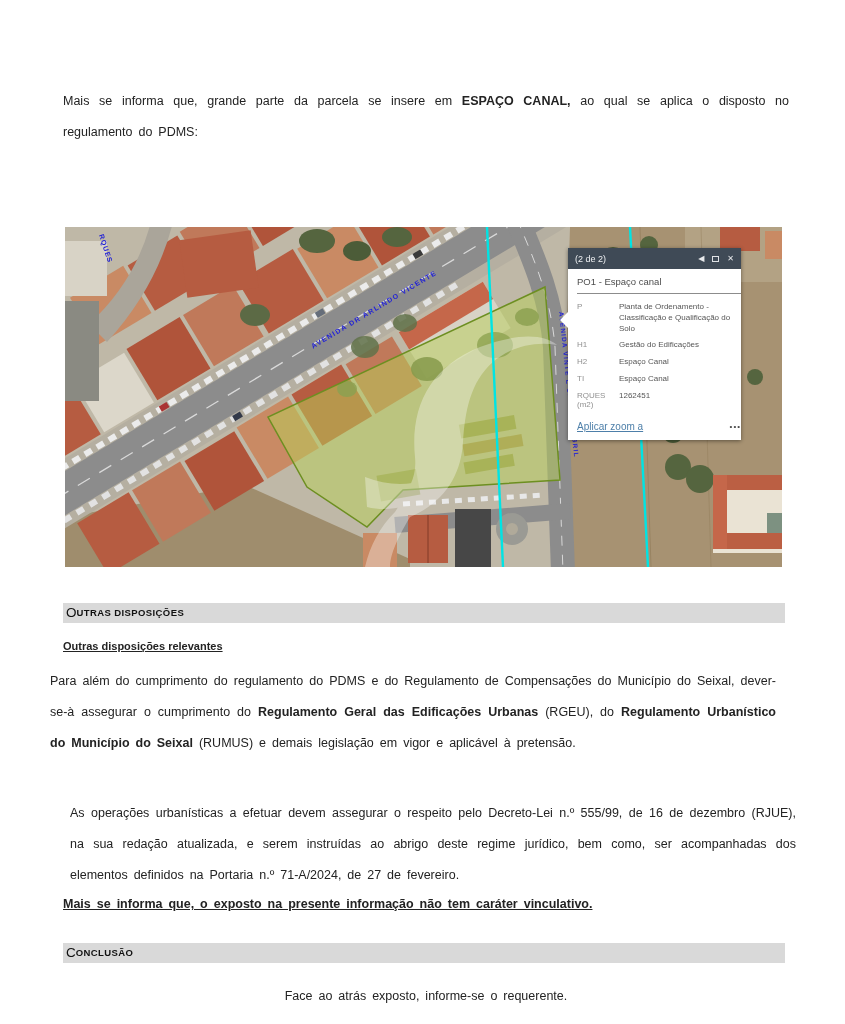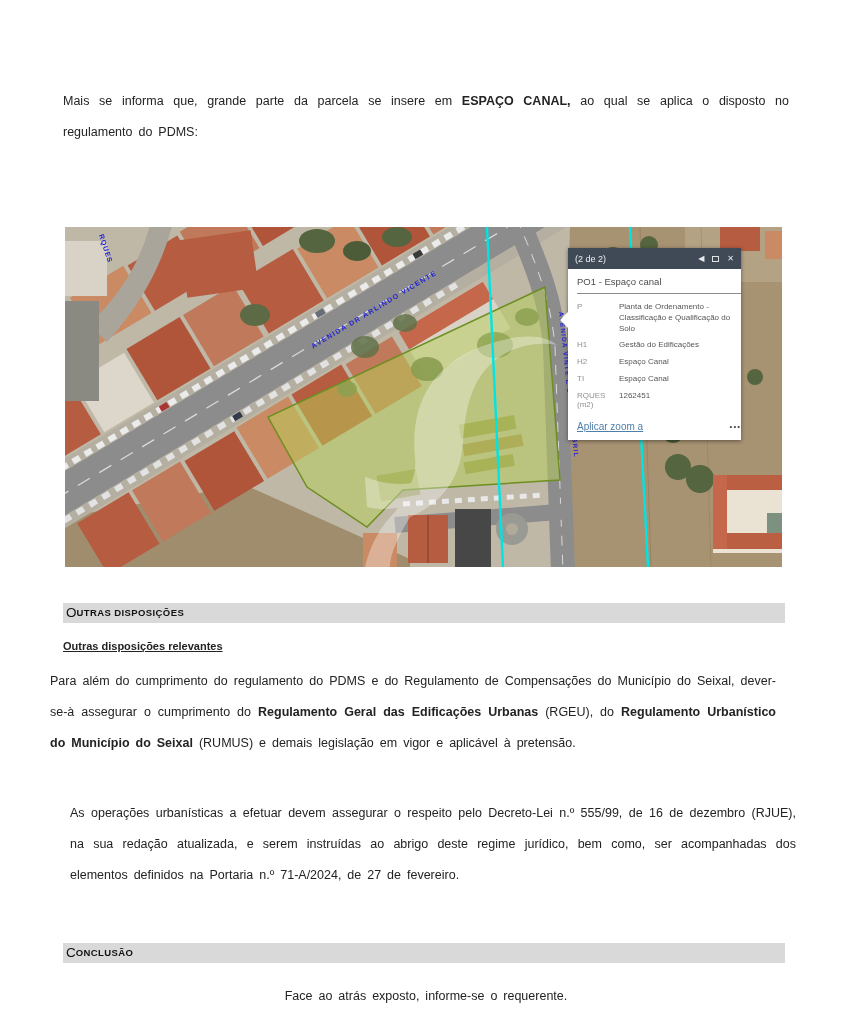--- a/index.html
+++ b/index.html
@@ -263,20 +263,21 @@
   </div>
 
   <div class="docheading" style="top:640px;">Outras disposições relevantes </div>
 
   <p class="para" style="left:50px; top:666px; width:726px;">
     <span>Para além do cumprimento do regulamento do PDMS e do Regulamento de Compensações do Município do Seixal, dever-se-à assegurar o cumprimento do </span><span class="b">Regulamento Geral das Edificações Urbanas</span><span> (RGEU), do </span><span class="b">Regulamento Urbanístico do Município do Seixal</span><span>  (RUMUS) e demais legislação em vigor e aplicável à pretensão.</span>
   </p>
 
   <p class="para" style="left:70px; top:790px; width:726px;margin-top:8px;">As operações urbanísticas a efetuar devem assegurar o respeito pelo Decreto-Lei n.º  555/99,  de  16 de dezembro (RJUE), na sua redação atualizada, e serem instruídas ao abrigo deste regime jurídico, bem como,  ser  acompanhadas  dos elementos definidos na Portaria n.º 71-A/2024, de 27 de fevereiro.</p>
 
+  <p class="para b u" style="left:63px; top:889px; width:726px; text-align:left;">Mais se informa que, o exposto na presente informação não tem caráter vinculativo.</p>
 
   <div class="secbar" style="top:943px;">
     <span class="big">C</span>
       <span class="small">onclusão</span>
   </div>
 
   <p class="para" style="left:63px; top:981px; width:726px; text-align:center;">Face ao atrás exposto, informe-se o requerente.</p>
 
 </div>
 

